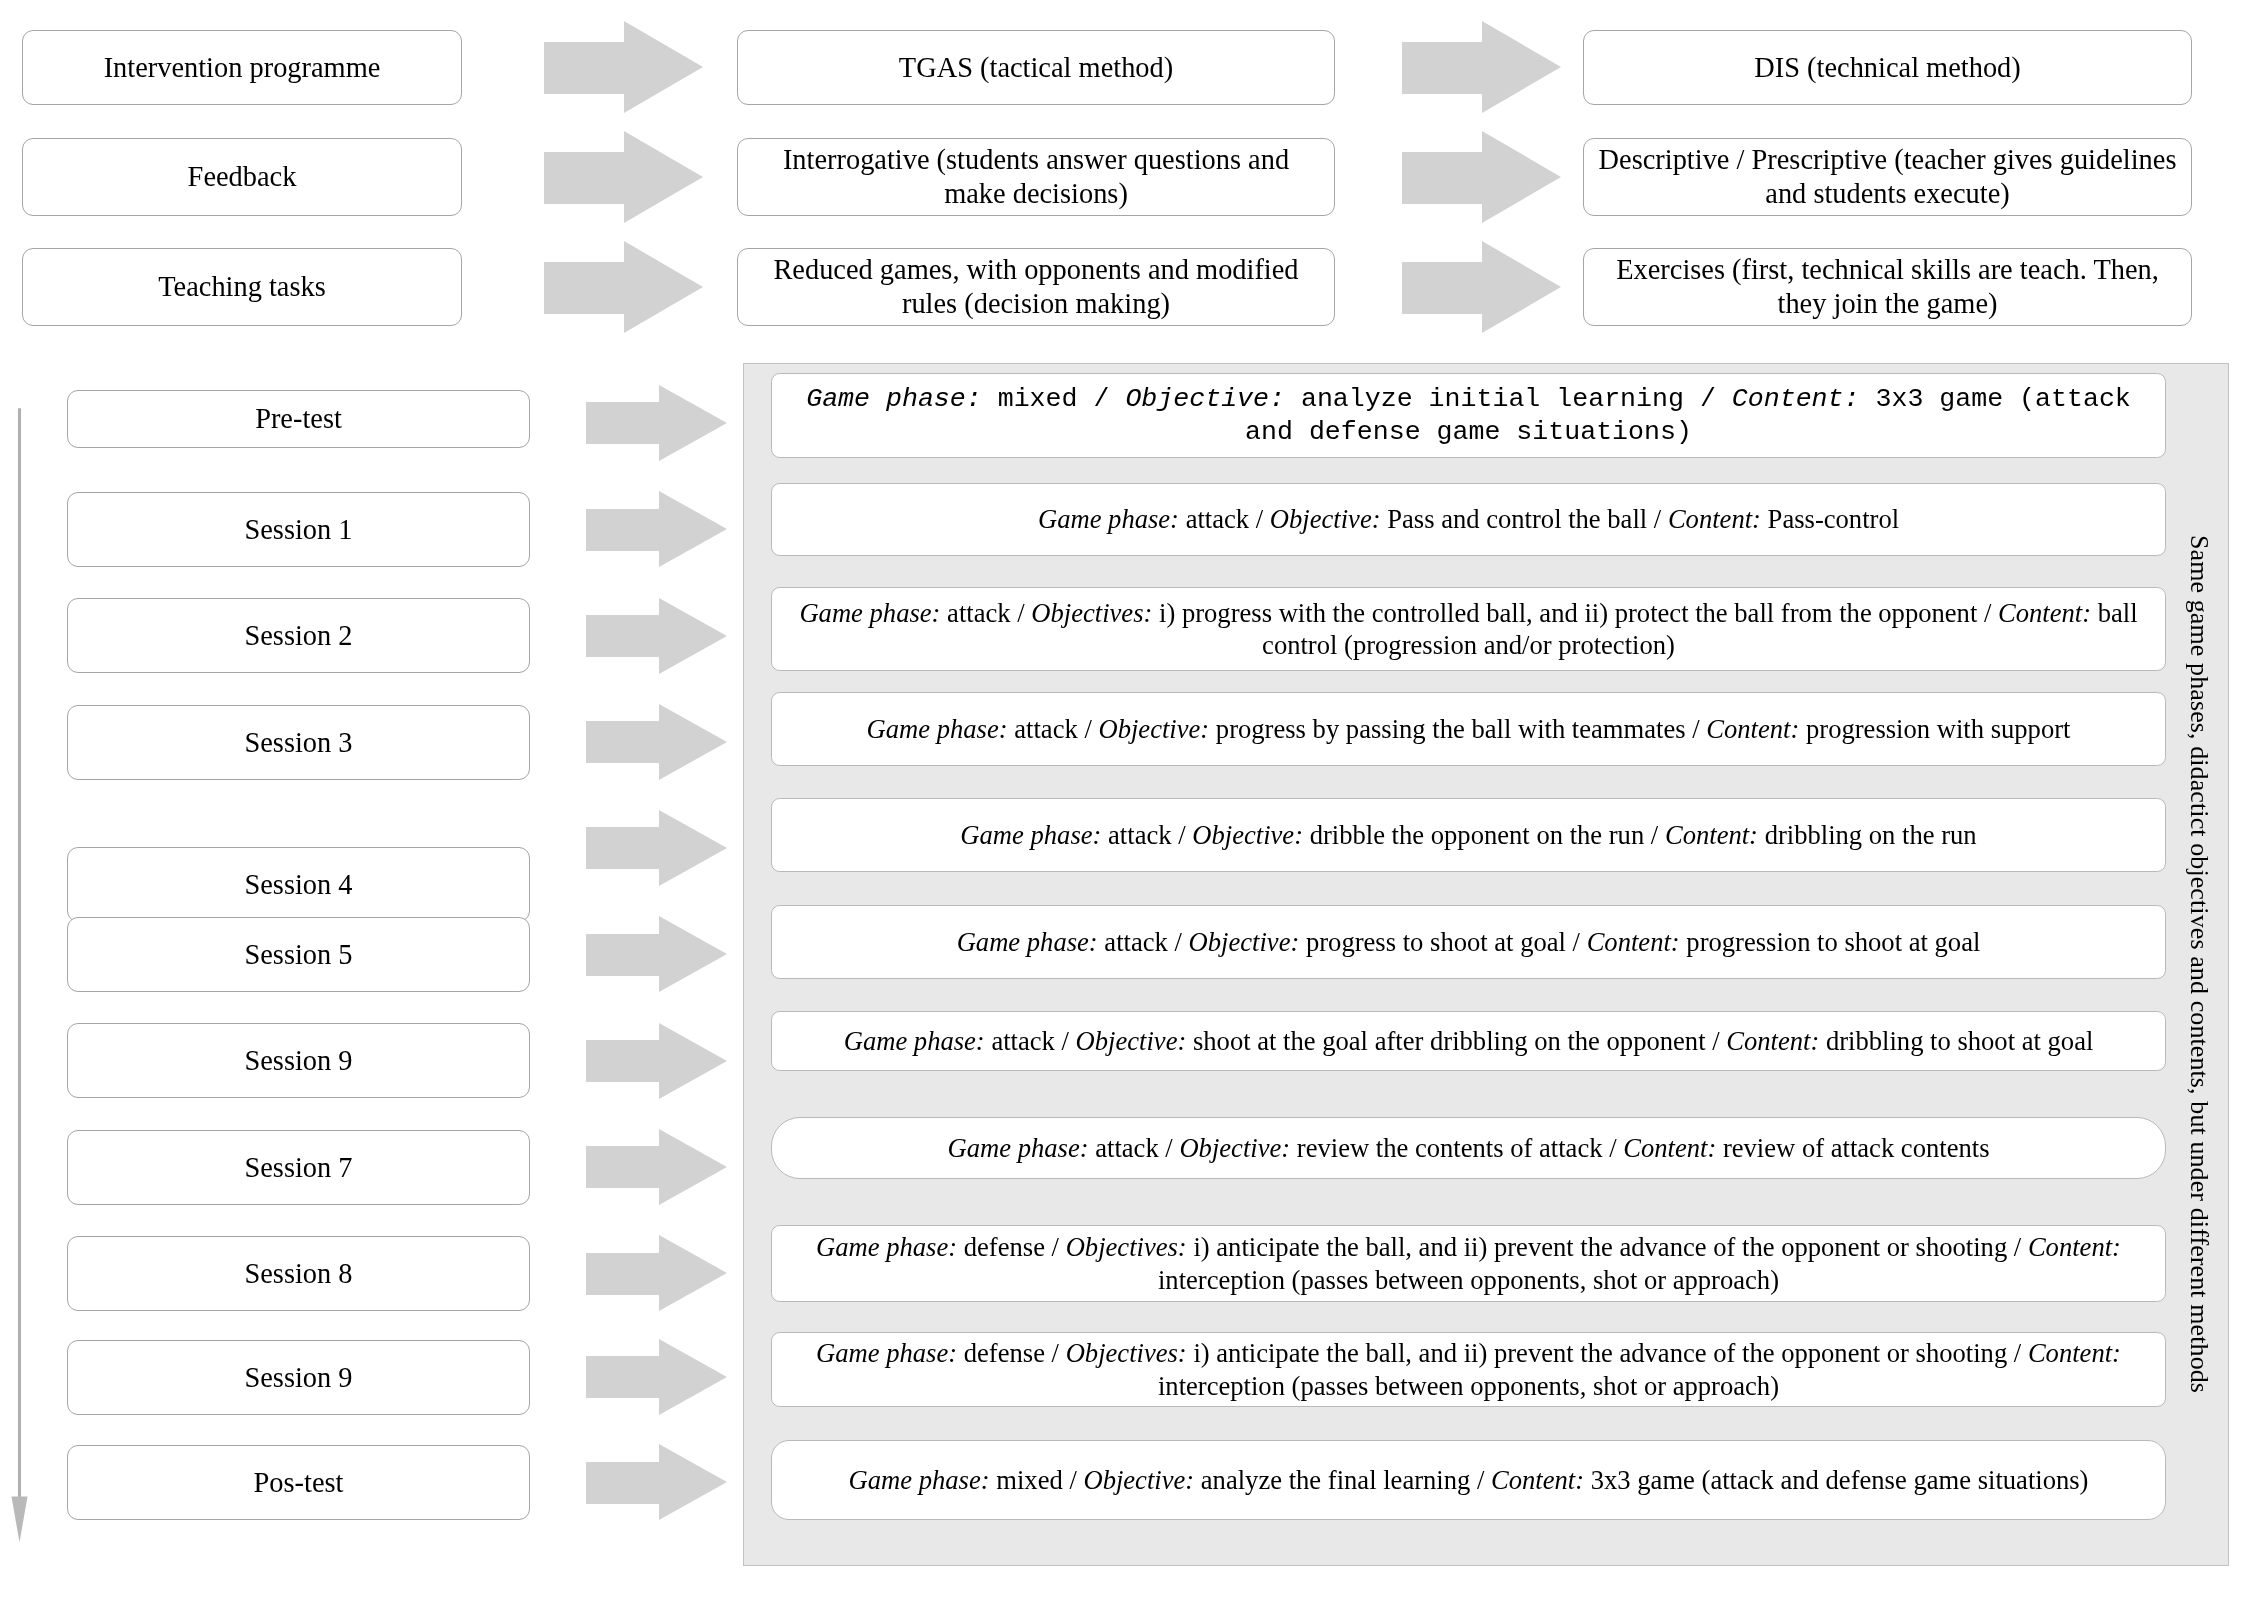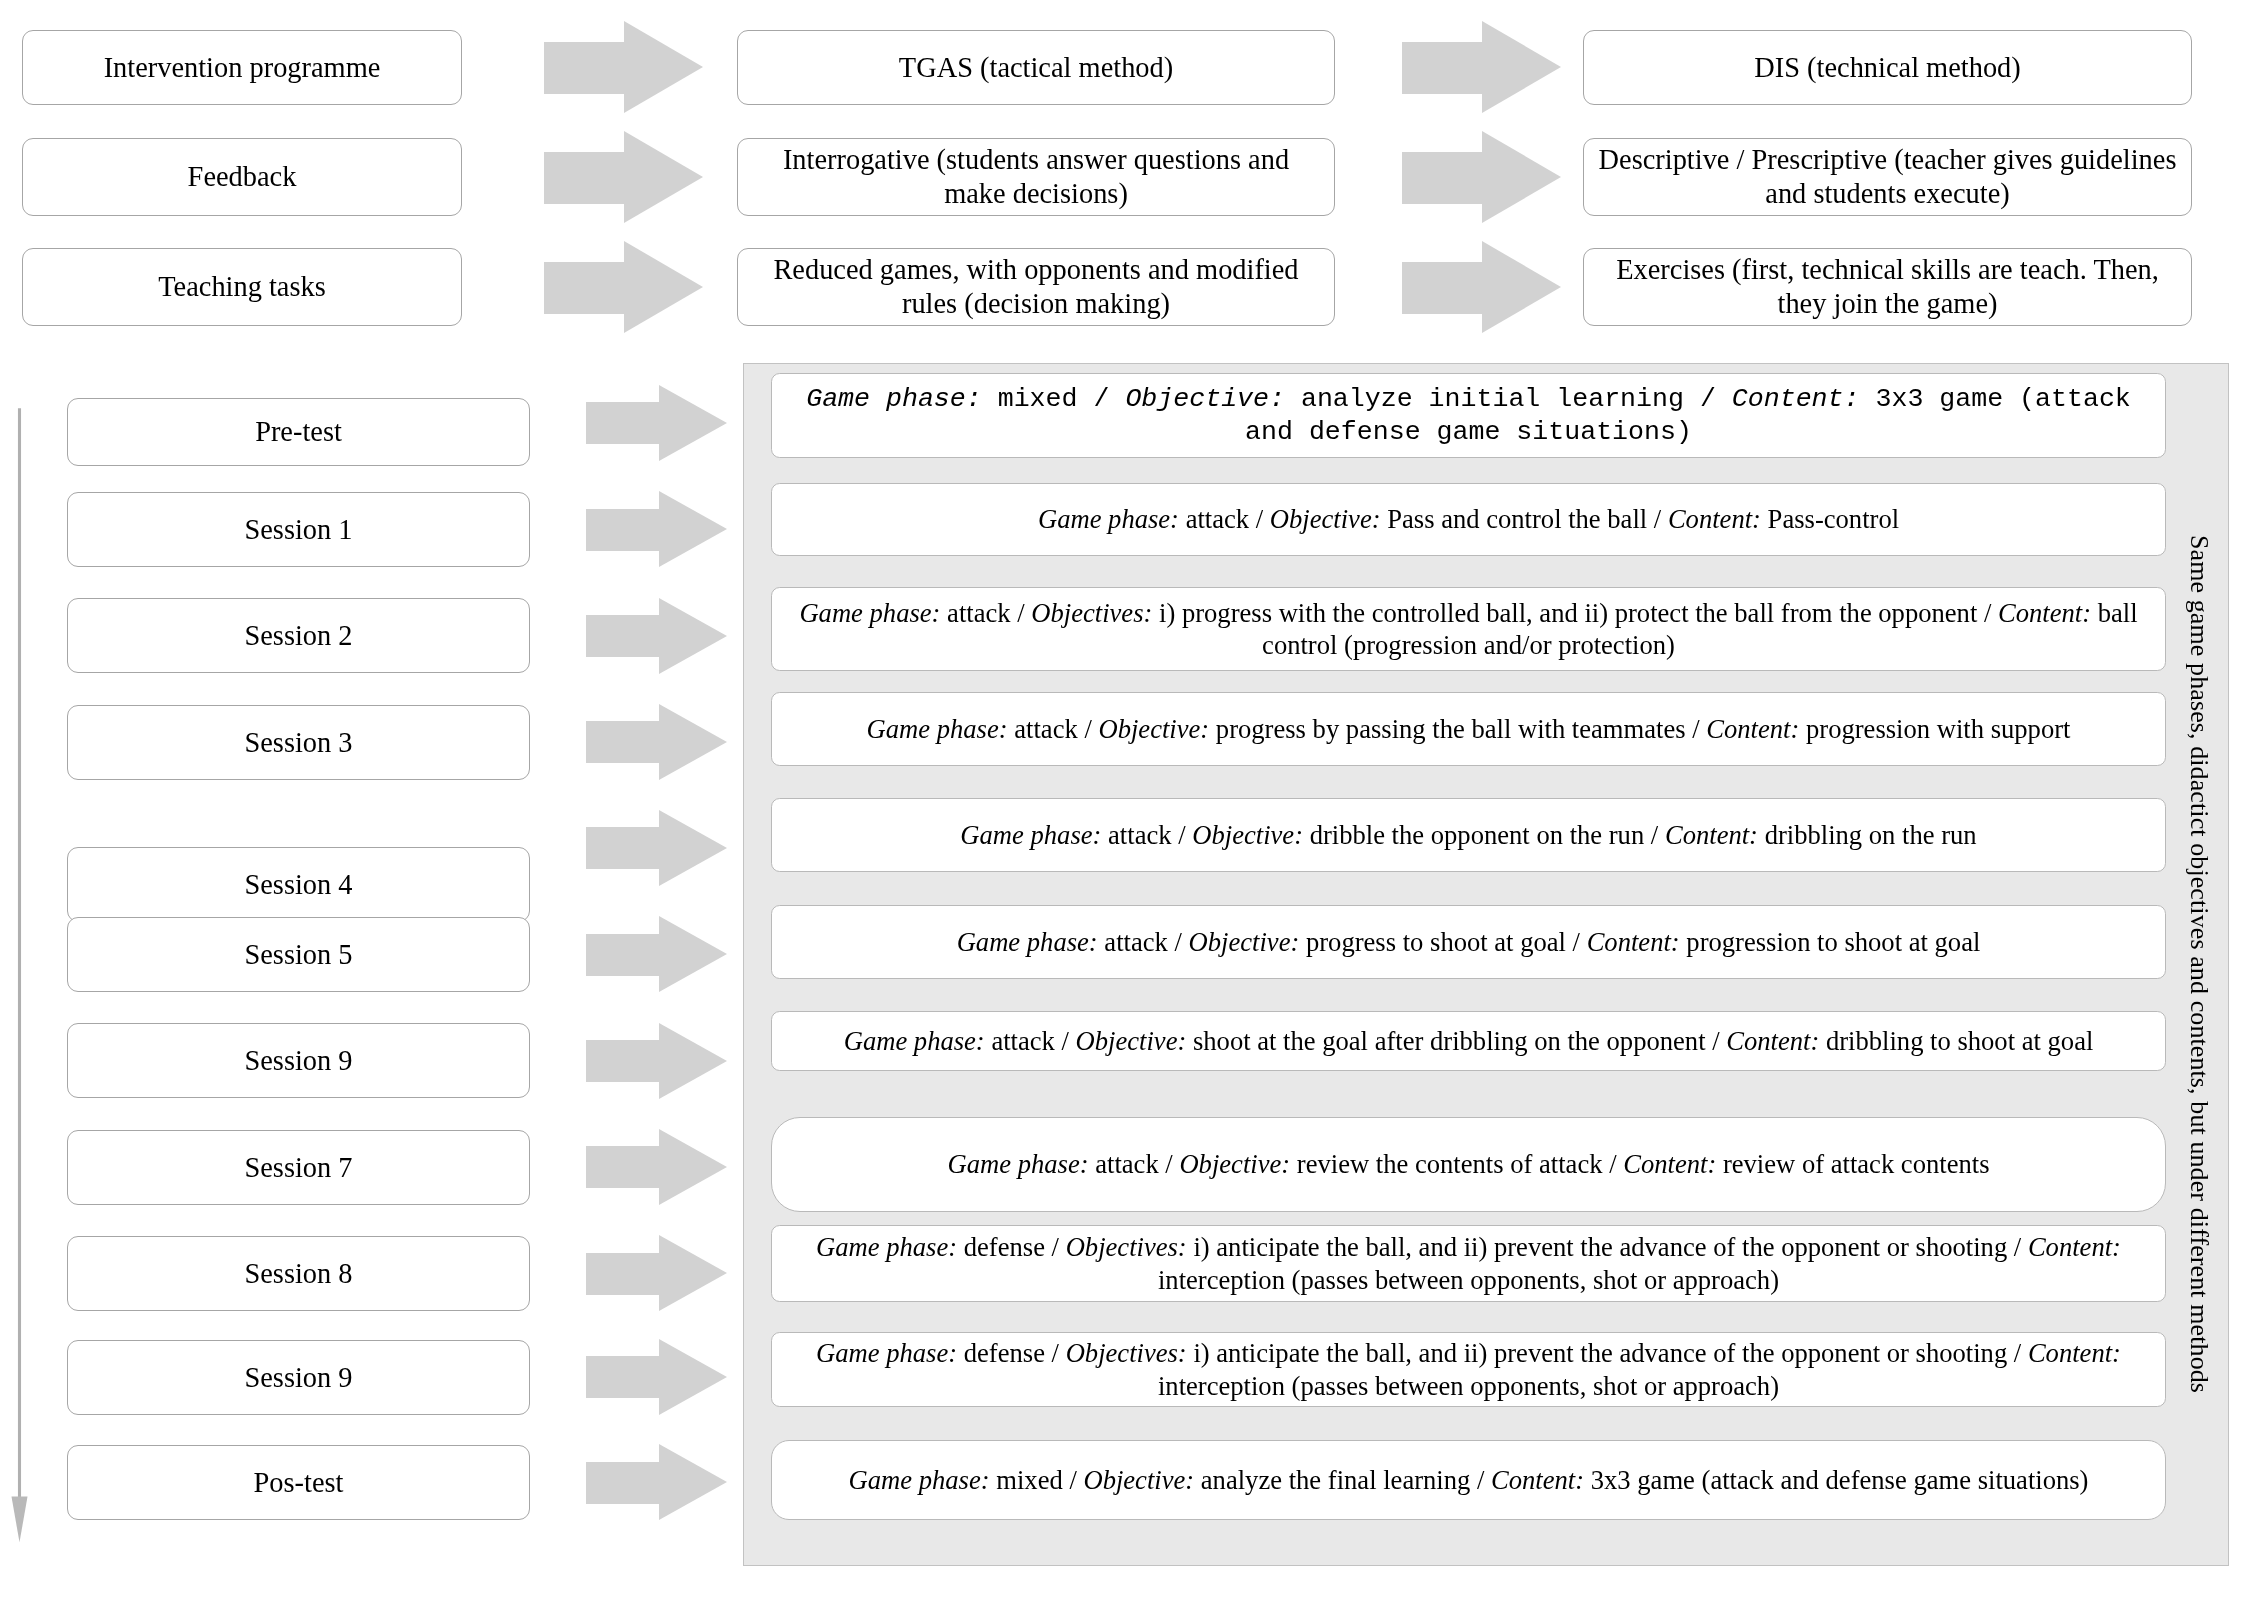--- a/index.html
+++ b/index.html
@@ -174,21 +174,21 @@
     <div class="arrow-head" style="left:1482px; top:241px; border-width:46px 0 46px 79px;"></div>
   </div>
 </div>
 
 <svg id="timeline-arrow" viewBox="0 0 34 1840">
   <line x1="17" y1="0" x2="17" y2="1770" stroke="#b0b0b0" stroke-width="5"></line>
   <polygon points="4,1762 30,1762 17,1836" fill="#b9b9b9"></polygon>
 </svg>
 
 <div id="session-column">
-    <div class="box sess-box" style="top: 398px; height: 68px; text-align: center;">
+    <div class="box sess-box" style="top: 390px; height: 58px; text-align: center;">
       <span>Pre-test</span>
     </div>
     <div class="box sess-box" style="top: 492px; height: 75px;">
       <span>Session 1</span>
     </div>
     <div class="box sess-box" style="top: 598px; height: 75px;">
       <span>Session 2</span>
     </div>
     <div class="box sess-box" style="top: 705px; height: 75px;">
       <span>Session 3</span>
@@ -279,21 +279,21 @@
     </div>
     <div class="box content-box" style="top: 798px; height: 74px;">
       <span><em>Game phase:</em><span> attack / </span><em>Objective:</em><span> dribble the opponent on the run / </span><em>Content:</em><span> dribbling on the run</span></span>
     </div>
     <div class="box content-box" style="top: 905px; height: 74px;">
       <span><em>Game phase:</em><span> attack / </span><em>Objective:</em><span> progress to shoot at goal / </span><em>Content:</em><span> progression to shoot at goal</span></span>
     </div>
     <div class="box content-box" style="top: 1011px; height: 60px;">
       <span><em>Game phase:</em><span> attack / </span><em>Objective:</em><span> shoot at the goal after dribbling on the opponent / </span><em>Content:</em><span> dribbling to shoot at goal</span></span>
     </div>
-    <div class="box content-box" style="top: 1117px; height: 95px; border-radius: 29px;">
+    <div class="box content-box" style="top: 1117px; height: 62px; border-radius: 29px;">
       <span><em>Game phase:</em><span> attack / </span><em>Objective:</em><span> review the contents of attack / </span><em>Content:</em><span> review of attack contents</span></span>
     </div>
     <div class="box content-box" style="top: 1225px; height: 77px;">
       <span><em>Game phase:</em><span> defense / </span><em>Objectives:</em><span> i) anticipate the ball, and ii) prevent the advance of the opponent or shooting / </span><em>Content:</em><span> interception (passes between opponents,  shot or approach)</span></span>
     </div>
     <div class="box content-box" style="top: 1332px; height: 75px;">
       <span><em>Game phase:</em><span> defense / </span><em>Objectives:</em><span> i) anticipate the ball, and ii) prevent the advance of the opponent or shooting / </span><em>Content:</em><span> interception (passes between opponents,  shot or approach)</span></span>
     </div>
     <div class="box content-box" style="top: 1440px; height: 80px; border-radius: 18px;">
       <span><em>Game phase:</em><span> mixed / </span><em>Objective:</em><span> analyze the final learning / </span><em>Content:</em><span> 3x3 game (attack and defense game situations)</span></span>

